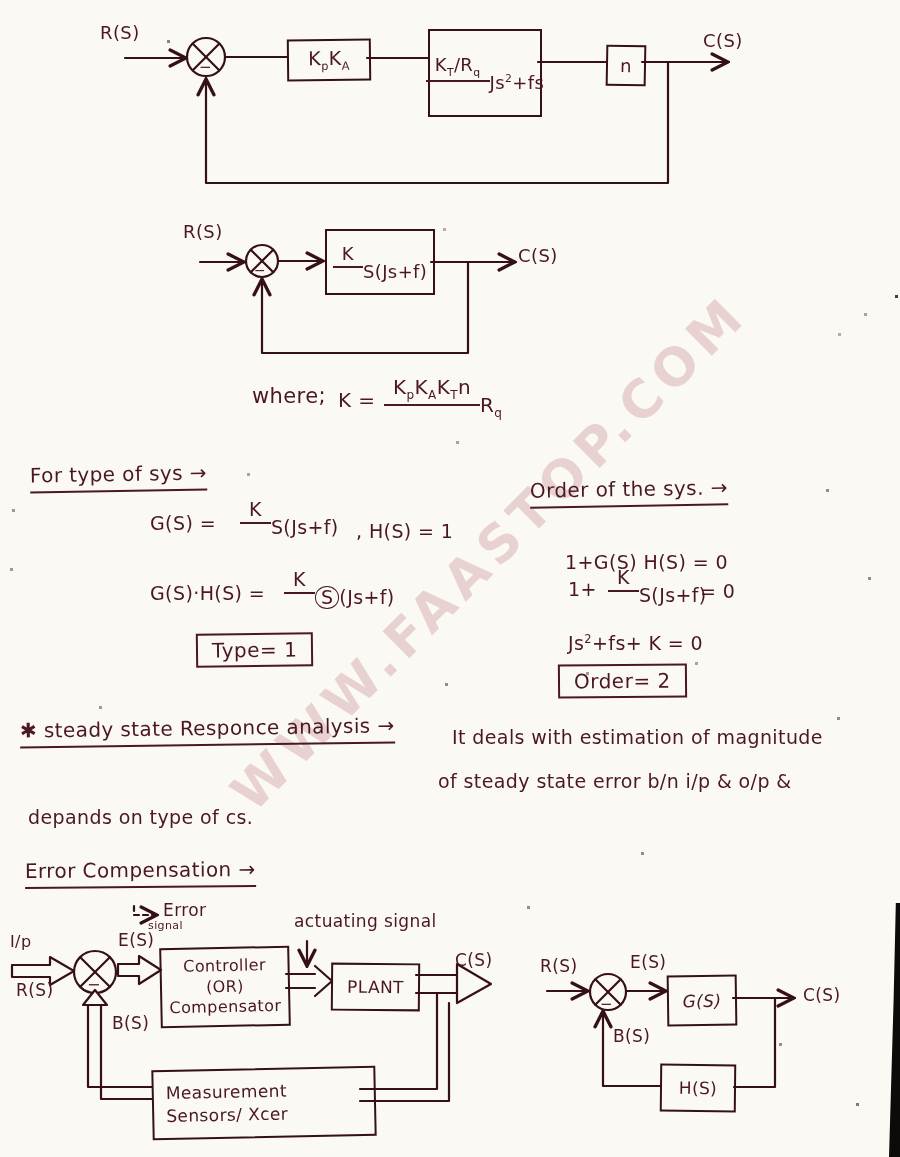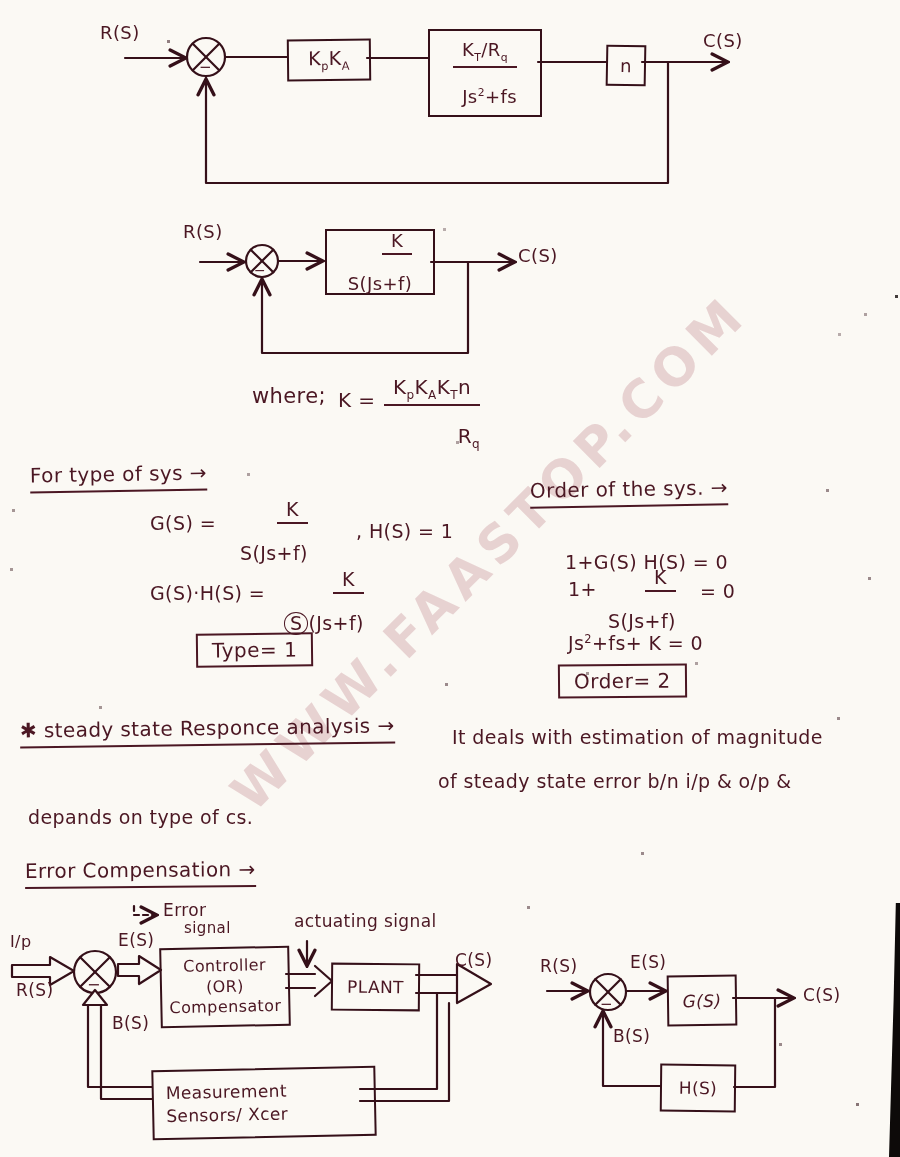--- a/index.html
+++ b/index.html
@@ -8,21 +8,21 @@
     background:#fbf9f4;
     font-family:"DejaVu Sans", sans-serif;
     color:#4b1723;
   }
   .txt{position:absolute; white-space:nowrap; color:#4b1723; letter-spacing:.4px;}
   .block{
     position:absolute; border:2.2px solid #351019; display:flex; flex-direction:column;
     align-items:center; justify-content:center; text-align:center; color:#4b1723;
     background:transparent; letter-spacing:.4px;
   }
-  .frac{display:inline-flex; flex-direction:column; align-items:flex-end; vertical-align:middle;}
+  .frac{display:inline-flex; flex-direction:row; align-items:flex-start; vertical-align:middle;}
   .frac .num{padding:0 9px 2px; border-bottom:2.2px solid #4b1723;}
   .frac .den{padding-top:18px;}
   .boxed{position:absolute; border:2.2px solid #4b1723; padding:3px 14px; letter-spacing:.5px;}
   .underlined{border-bottom:2.4px solid #4b1723; padding-bottom:4px;}
   .circled{display:inline-block; border:1.8px solid #4b1723; border-radius:50%; padding:0 5px; line-height:1.1;}
   sub{font-size:.6em;} sup{font-size:.6em;}
   svg{position:absolute; left:0; top:0;}
   .wm{
     position:absolute; left:150px; top:552px; width:620px; text-align:center;
     transform:rotate(-45deg); font-size:52px; letter-spacing:7px; font-weight:bold;
@@ -196,21 +196,21 @@
     <span>✱</span>
     <span>steady state Responce analysis →</span>
   </div>
   <div class="txt" style="left:438px;top:726px;font-size:19px;margin-left:14px;">It deals with estimation of magnitude</div>
   <div class="txt" style="left:28px;top:806px;font-size:19px;">depands on type of cs.</div>
   <div class="txt" style="left:438px;top:770px;font-size:19px;">of steady state error b/n i/p &amp; o/p &amp;</div>
 
   <div class="txt underlined" style="left:25px;top:858px;font-size:20px;transform:rotate(-.5deg);">Error Compensation →</div>
 
   <div class="txt" style="left:163px;top:900px;font-size:17px;">Error</div>
-  <div class="txt" style="left:148px;top:919px;font-size:15px;margin-left:36px;">signal</div>
+  <div class="txt" style="left:148px;top:919px;font-size:11px;">signal</div>
   <div class="txt" style="left:10px;top:932px;font-size:16px;">I/p</div>
   <div class="txt" style="left:118px;top:930px;font-size:17px;">E(S)</div>
   <div class="txt" style="left:16px;top:980px;font-size:17px;">R(S)</div>
   <div class="txt" style="left:87px;top:975px;font-size:16px;">−</div>
   <div class="txt" style="left:112px;top:1013px;font-size:17px;">B(S)</div>
   <div class="txt" style="left:294px;top:911px;font-size:17px;">actuating signal</div>
   <div class="txt" style="left:455px;top:950px;font-size:17px;">C(S)</div>
 
   <div class="block" style="left:160px;top:947px;width:126px;height:76px;font-size:16px;line-height:1.3;transform:rotate(-1.2deg);">
     <span>Controller</span>

